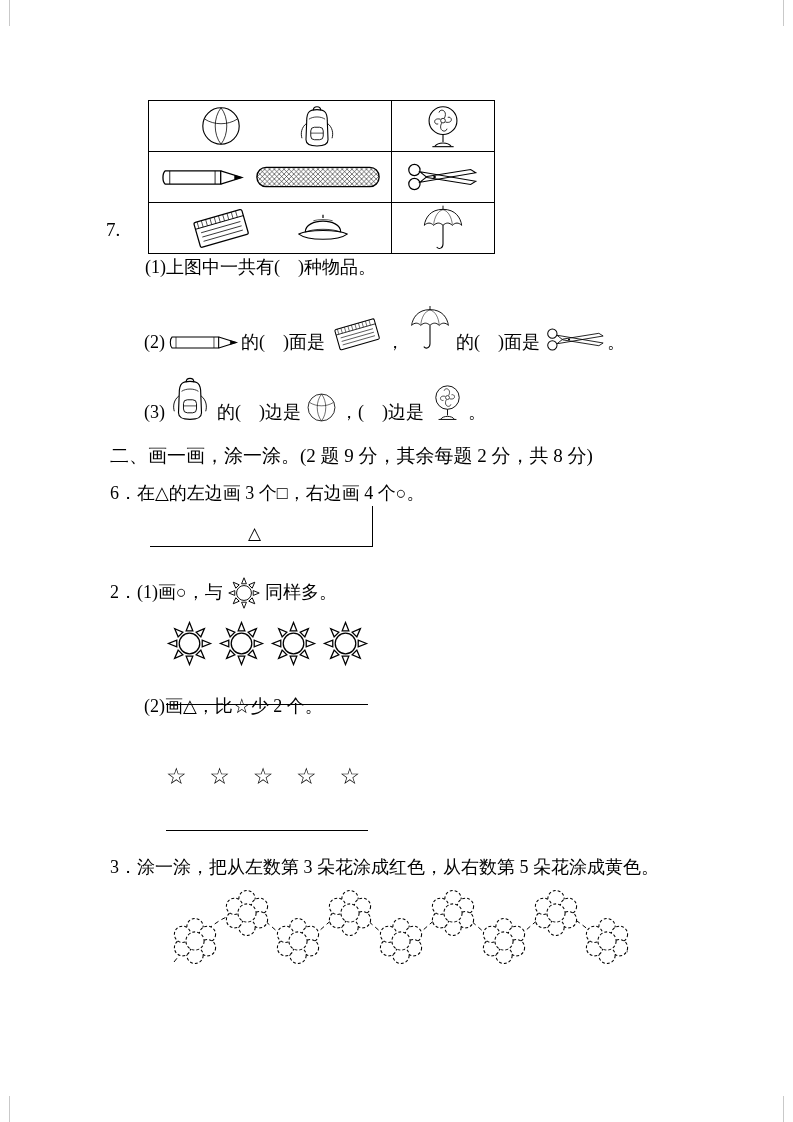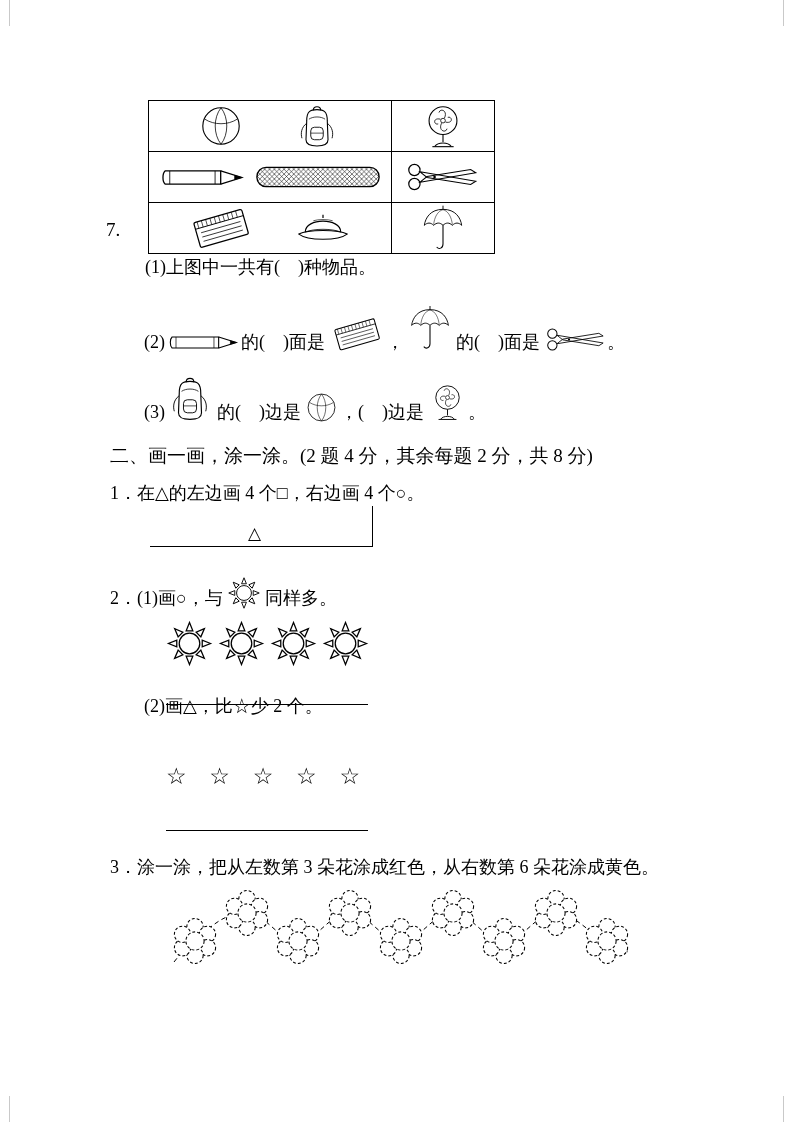--- a/index.html
+++ b/index.html
@@ -259,28 +259,28 @@
   <svg class="icn" style="margin:0 3px 1px 5px" width="31" height="31">
       <use href="#ic-ball"></use>
     </svg>
   <span>，(&nbsp;&nbsp;&nbsp;&nbsp;)边是</span>
   <svg class="icn" style="margin:0 2px 0 5px" width="37" height="43">
       <use href="#ic-fan"></use>
     </svg>
   <span>。</span>
 </div>
 
-<div class="abs numtag" style="left:110px;top:444px">二、画一画，涂一涂。(2 题 4 分，其余每题 2 分，共 8 分)</div>
-
-<div class="abs" style="left:110px;top:482px">1．在△的左边画 4 个□，右边画 4 个○。</div>
+<div class="abs numtag" style="left:110px;top:444px">二、画一画，涂一涂。(2 题 9 分，其余每题 2 分，共 8 分)</div>
+
+<div class="abs" style="left:110px;top:482px">6．在△的左边画 3 个□，右边画 4 个○。</div>
 <div class="abs draw1" style="left:150px;top:506px;width:222px;height:40px">
   <span class="tri">△</span>
 </div>
 
-<div class="abs row" style="left:110px;top:576px;align-items:flex-end">
+<div class="abs row" style="left:110px;top:576px;align-items:center">
   <span>2．(1)画○，与</span>
   <svg class="icn" style="margin:0 4px" width="34" height="34">
       <use href="#ic-sun"></use>
     </svg>
   <span>同样多。</span>
 </div>
 
 <div class="abs sunrow" style="left:166px;top:620px">
   <span>
     <svg class="icn" width="47" height="47">
@@ -303,21 +303,21 @@
       </svg>
   </span>
   </div>
 
 <div class="abs blankline" style="left:166px;top:704px;width:202px"></div>
 
 <div class="abs" style="left:144px;top:695px">(2)画△，比☆少 2 个。</div>
 <div class="abs stars" style="left:166px;top:762px">☆ ☆ ☆ ☆ ☆</div>
 <div class="abs blankline" style="left:166px;top:830px;width:202px"></div>
 
-<div class="abs" style="left:110px;top:856px">3．涂一涂，把从左数第 3 朵花涂成红色，从右数第 6 朵花涂成黄色。</div>
+<div class="abs" style="left:110px;top:856px">3．涂一涂，把从左数第 3 朵花涂成红色，从右数第 5 朵花涂成黄色。</div>
 
 <div class="abs" style="left:172px;top:890px;width:458px;height:86px">
   <svg class="gline" width="458" height="86">
     <path d="M2 72 C10 62 14 56 23 51 C43 32 55 23 74.5 23 C94 23 106 51 126 51 C146 51 157 23 177.5 23 C197 23 209 51 229 51 C249 51 260 23 280.5 23 C300 23 312 51 332 51 C352 51 363 23 383.5 23 C403 23 415 43 435 51 C443 55 448 58 456 62" fill="none" stroke="#000" stroke-width="1" stroke-dasharray="4.5 3.5"></path>
   </svg>
   <div class="frow">
     <span class="fslot">
       <svg class="icn" width="46" height="46">
           <use href="#ic-flower"></use>
         </svg>

